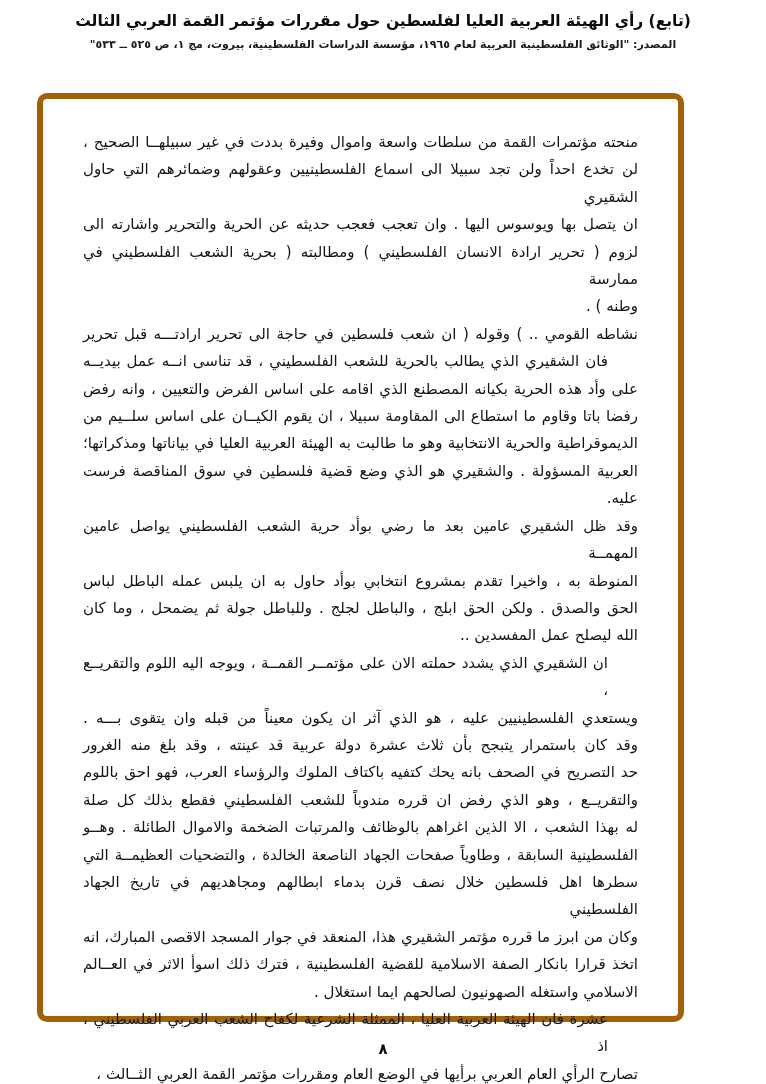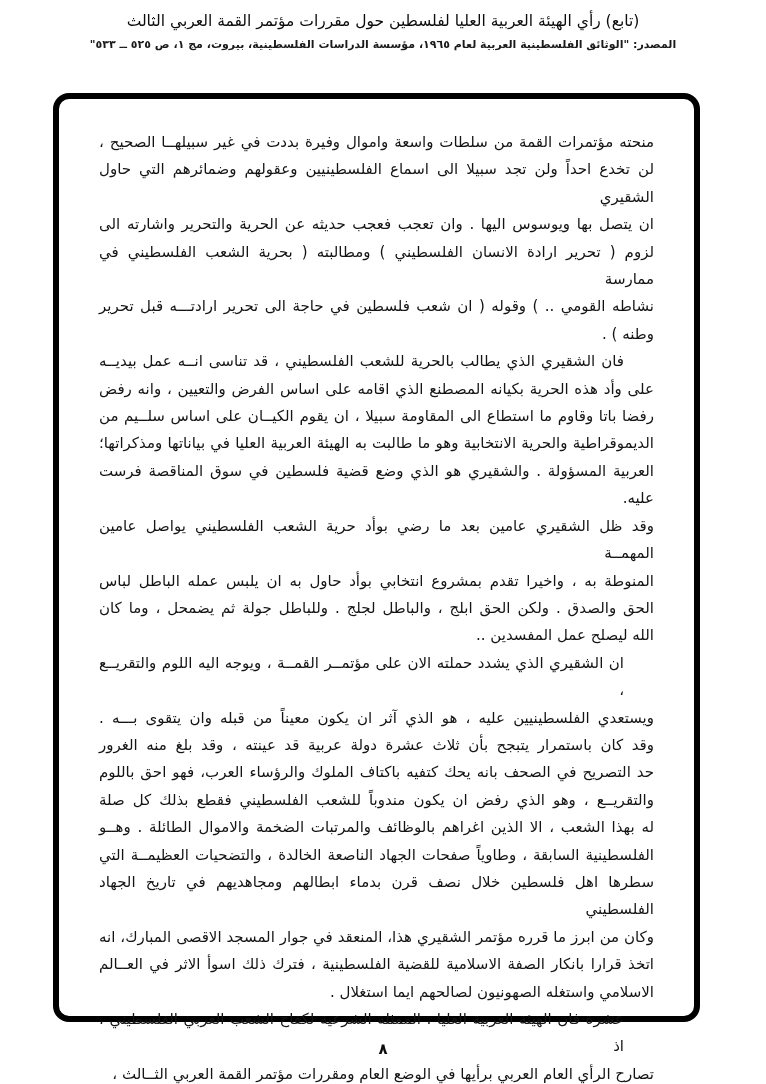--- a/index.html
+++ b/index.html
@@ -19,38 +19,38 @@
   }
   .doc-header {
     position: absolute;
     top: 12px;
     left: 0;
     width: 100%;
     text-align: center;
   }
   .doc-title {
     font-size: 15.5px;
-    font-weight: normal;
+    font-weight: bold;
     color: #0c0c0c;
     letter-spacing: 0px;
   }
   .doc-source {
     margin-top: 8px;
     font-size: 11px;
     font-weight: bold;
     color: #1a1a1a;
   }
   .content-frame {
     position: absolute;
-    left: 53px;
+    left: 37px;
     top: 93px;
     width: 635px;
     height: 917px;
-    border: 6px solid #000000;
-    border-radius: 16px;
+    border: 6px solid #a16207;
+    border-radius: 10px;
     background: #ffffff;
   }
   .doc-body {
     position: absolute;
     top: 30px;
     right: 40px;
     left: 40px;
     direction: rtl;
   }
   .para { margin: 0; }
@@ -89,40 +89,40 @@
     <div class="doc-source">المصدر: "الوثائق الفلسطينية العربية لعام ١٩٦٥، مؤسسة الدراسات الفلسطينية، بيروت، مج ١، ص ٥٢٥ ــ ٥٣٣"</div>
   </div>
 
   <div class="content-frame">
     <div class="doc-body">
         <div class="para">
           <div class="line">منحته مؤتمرات القمة من سلطات واسعة واموال وفيرة بددت في غير سبيلهــا الصحيح ،</div>
           <div class="line">لن تخدع احداً ولن تجد سبيلا الى اسماع الفلسطينيين وعقولهم وضمائرهم التي حاول الشقيري</div>
           <div class="line">ان يتصل بها ويوسوس اليها . وان تعجب فعجب حديثه عن الحرية والتحرير واشارته الى</div>
           <div class="line">لزوم ( تحرير ارادة الانسان الفلسطيني ) ومطالبته ( بحرية الشعب الفلسطيني في ممارسة</div>
+          <div class="line last">وطنه ) .</div>
           <div class="line">نشاطه القومي .. ) وقوله ( ان شعب فلسطين في حاجة الى تحرير ارادتـــه قبل تحرير</div>
-          <div class="line last">وطنه ) .</div>
         </div>
         <div class="para indent">
           <div class="line">فان الشقيري الذي يطالب بالحرية للشعب الفلسطيني ، قد تناسى انــه عمل بيديــه</div>
           <div class="line">على وأد هذه الحرية بكيانه المصطنع الذي اقامه على اساس الفرض والتعيين ، وانه رفض</div>
           <div class="line">رفضا باتا وقاوم ما استطاع الى المقاومة سبيلا ، ان يقوم الكيــان على اساس سلــيم من</div>
           <div class="line">الديموقراطية والحرية الانتخابية وهو ما طالبت به الهيئة العربية العليا في بياناتها ومذكراتها؛</div>
           <div class="line">العربية المسؤولة . والشقيري هو الذي وضع قضية فلسطين في سوق المناقصة فرست عليه.</div>
           <div class="line">وقد ظل الشقيري عامين بعد ما رضي بوأد حرية الشعب الفلسطيني يواصل عامين المهمــة</div>
           <div class="line">المنوطة به ، واخيرا تقدم بمشروع انتخابي بوأد حاول به ان يلبس عمله الباطل لباس</div>
           <div class="line">الحق والصدق . ولكن الحق ابلج ، والباطل لجلج . وللباطل جولة ثم يضمحل ، وما كان</div>
           <div class="line last">الله ليصلح عمل المفسدين ..</div>
         </div>
         <div class="para indent">
           <div class="line">ان الشقيري الذي يشدد حملته الان على مؤتمــر القمــة ، ويوجه اليه اللوم والتقريــع ،</div>
           <div class="line">ويستعدي الفلسطينيين عليه ، هو الذي آثر ان يكون معيناً من قبله وان يتقوى بـــه .</div>
           <div class="line">وقد كان باستمرار يتبجح بأن ثلاث عشرة دولة عربية قد عينته ، وقد بلغ منه الغرور</div>
           <div class="line">حد التصريح في الصحف بانه يحك كتفيه باكتاف الملوك والرؤساء العرب، فهو احق باللوم</div>
-          <div class="line">والتقريــع ، وهو الذي رفض ان يكون مندوباً للشعب الفلسطيني فقطع بذلك كل صلة</div>
+          <div class="line">والتقريــع ، وهو الذي رفض ان قرره مندوباً للشعب الفلسطيني فقطع بذلك كل صلة</div>
           <div class="line">له بهذا الشعب ، الا الذين اغراهم بالوظائف والمرتبات الضخمة والاموال الطائلة .  وهــو</div>
           <div class="line">الفلسطينية السابقة ، وطاوياً صفحات الجهاد الناصعة الخالدة ، والتضحيات العظيمــة التي</div>
           <div class="line">سطرها اهل فلسطين خلال نصف قرن بدماء ابطالهم ومجاهديهم في تاريخ الجهاد الفلسطيني</div>
           <div class="line">وكان من ابرز ما قرره مؤتمر الشقيري هذا، المنعقد في جوار المسجد الاقصى المبارك، انه</div>
           <div class="line">اتخذ قرارا بانكار الصفة الاسلامية للقضية الفلسطينية ، فترك ذلك اسوأ الاثر في العــالم</div>
           <div class="line last">الاسلامي واستغله الصهونيون لصالحهم ايما استغلال .</div>
         </div>
         <div class="para indent">
           <div class="line">عشرة فان الهيئة العربية العليا ، الممثلة الشرعية لكفاح الشعب العربي الفلسطيني ، اذ</div>
           <div class="line last">تصارح الرأي العام العربي برأيها في الوضع العام ومقررات مؤتمر القمة العربي الثــالث ،</div>

